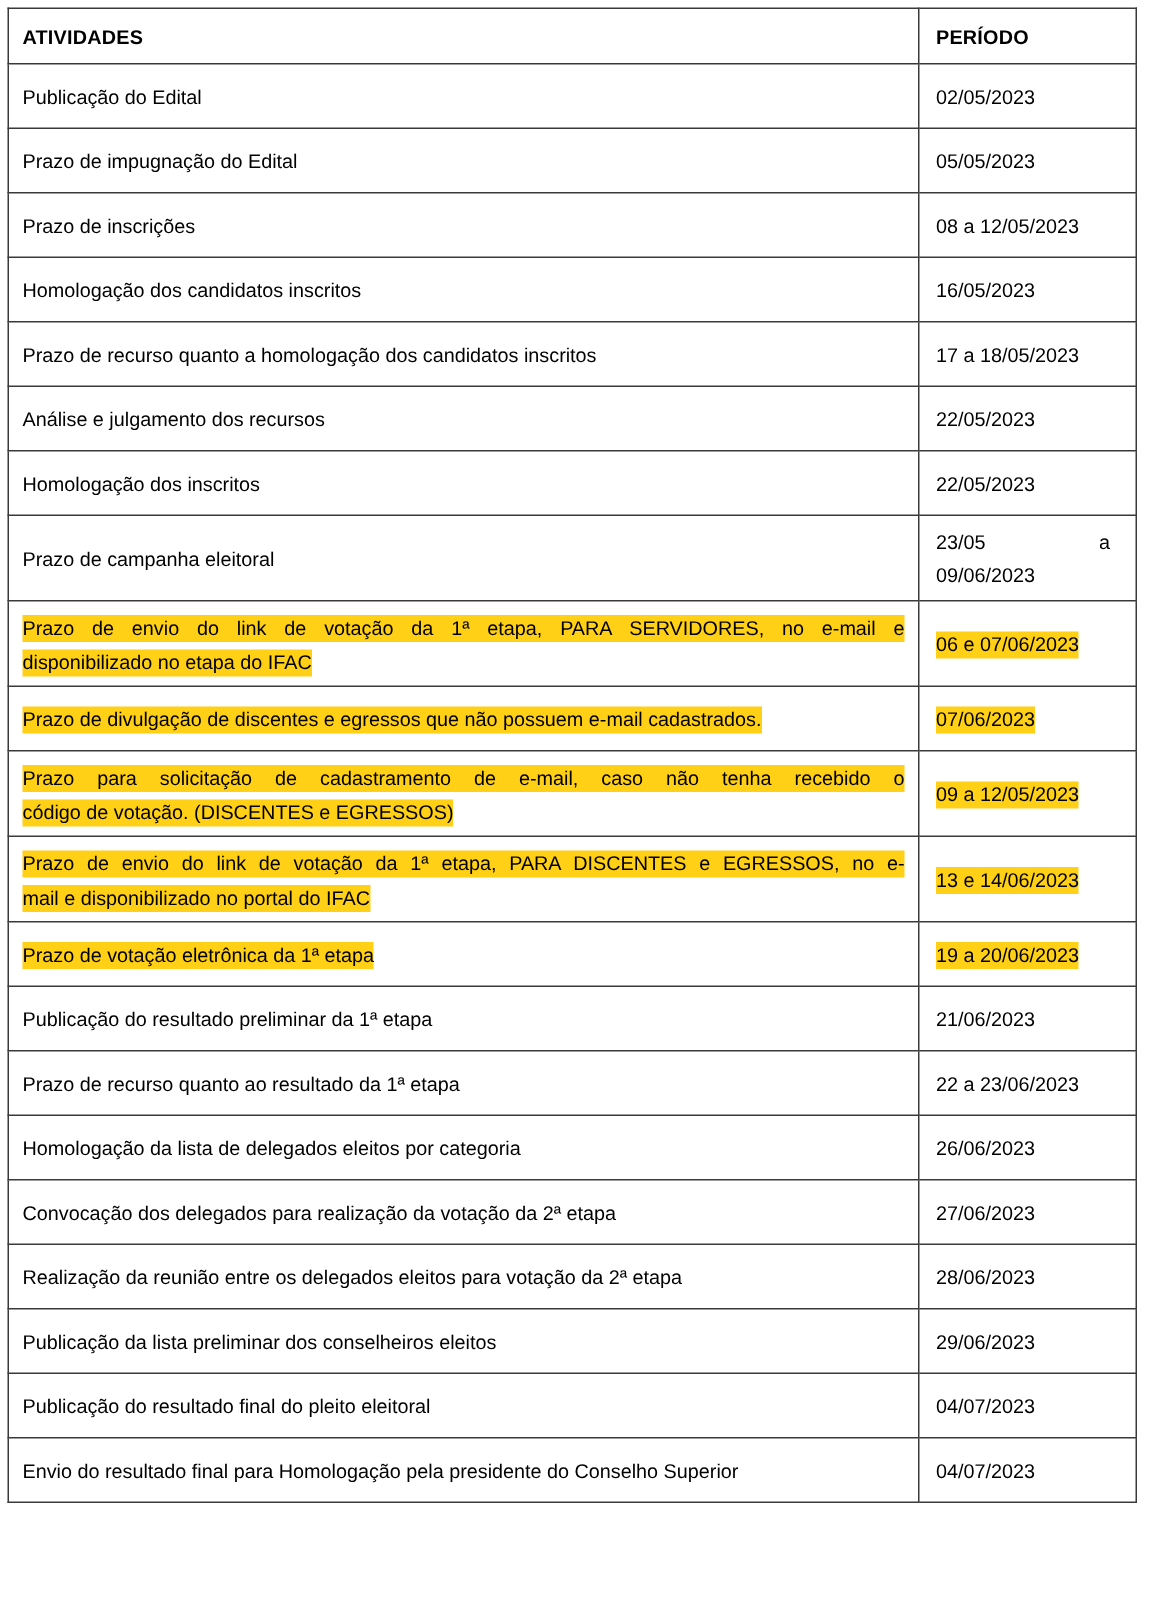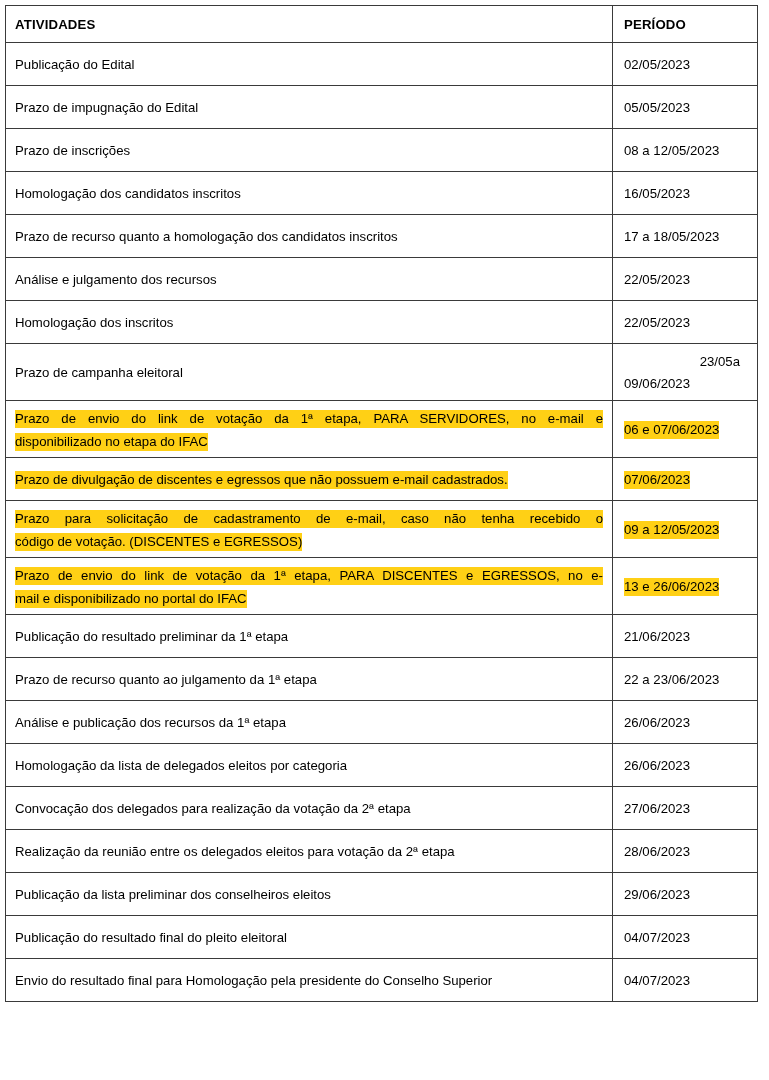--- a/index.html
+++ b/index.html
@@ -87,21 +87,21 @@
     text-align-last: left;
   }
 
   
   td.per.split .txt {
     line-height: 22px;
     padding-top: 1px;
   }
   td.per.split .l1 {
     display: flex;
-    justify-content: flex-end;
+    justify-content: space-between;
     width: 116px;
   }
   td.per.split .l2 { display: block; }
 
   
   .hl {
     background-color: #FFD015;
     box-decoration-break: clone;
     -webkit-box-decoration-break: clone;
     padding: 1px 0 2px 0;
@@ -247,51 +247,51 @@
       </tr>
 
       <tr class="tall">
         <td class="act just">
           <span class="txt">
             <span class="ln"><span class="hl">Prazo de envio do link de votação da 1ª etapa, PARA DISCENTES e EGRESSOS, no e-</span></span>
             <span class="ln last"><span class="hl">mail e disponibilizado no portal do IFAC</span></span>
           </span>
         </td>
         <td class="per">
-          <span class="txt"><span class="hl">13 e 26/06/2023</span></span>
-        </td>
-      </tr>
-
+          <span class="txt"><span class="hl">13 e 14/06/2023</span></span>
+        </td>
+      </tr>
+
+      <tr>
+        <td class="act hlrow">
+          <span class="txt"><span class="hl">Prazo de votação eletrônica da 1ª etapa</span></span>
+        </td>
+        <td class="per">
+          <span class="txt"><span class="hl">19 a 20/06/2023</span></span>
+        </td>
+      </tr>
 
       <tr>
         <td class="act">
           <span class="txt">Publicação do resultado preliminar da 1ª etapa</span>
         </td>
         <td class="per">
           <span class="txt">21/06/2023</span>
         </td>
       </tr>
 
       <tr>
         <td class="act">
-          <span class="txt">Prazo de recurso quanto ao julgamento da 1ª etapa</span>
+          <span class="txt">Prazo de recurso quanto ao resultado da 1ª etapa</span>
         </td>
         <td class="per">
           <span class="txt">22 a 23/06/2023</span>
         </td>
       </tr>
 
-      <tr>
-        <td class="act">
-          <span class="txt">Análise e publicação dos recursos da 1ª etapa</span>
-        </td>
-        <td class="per">
-          <span class="txt">26/06/2023</span>
-        </td>
-      </tr>
 
       <tr>
         <td class="act">
           <span class="txt">Homologação da lista de delegados eleitos por categoria</span>
         </td>
         <td class="per">
           <span class="txt">26/06/2023</span>
         </td>
       </tr>
 

